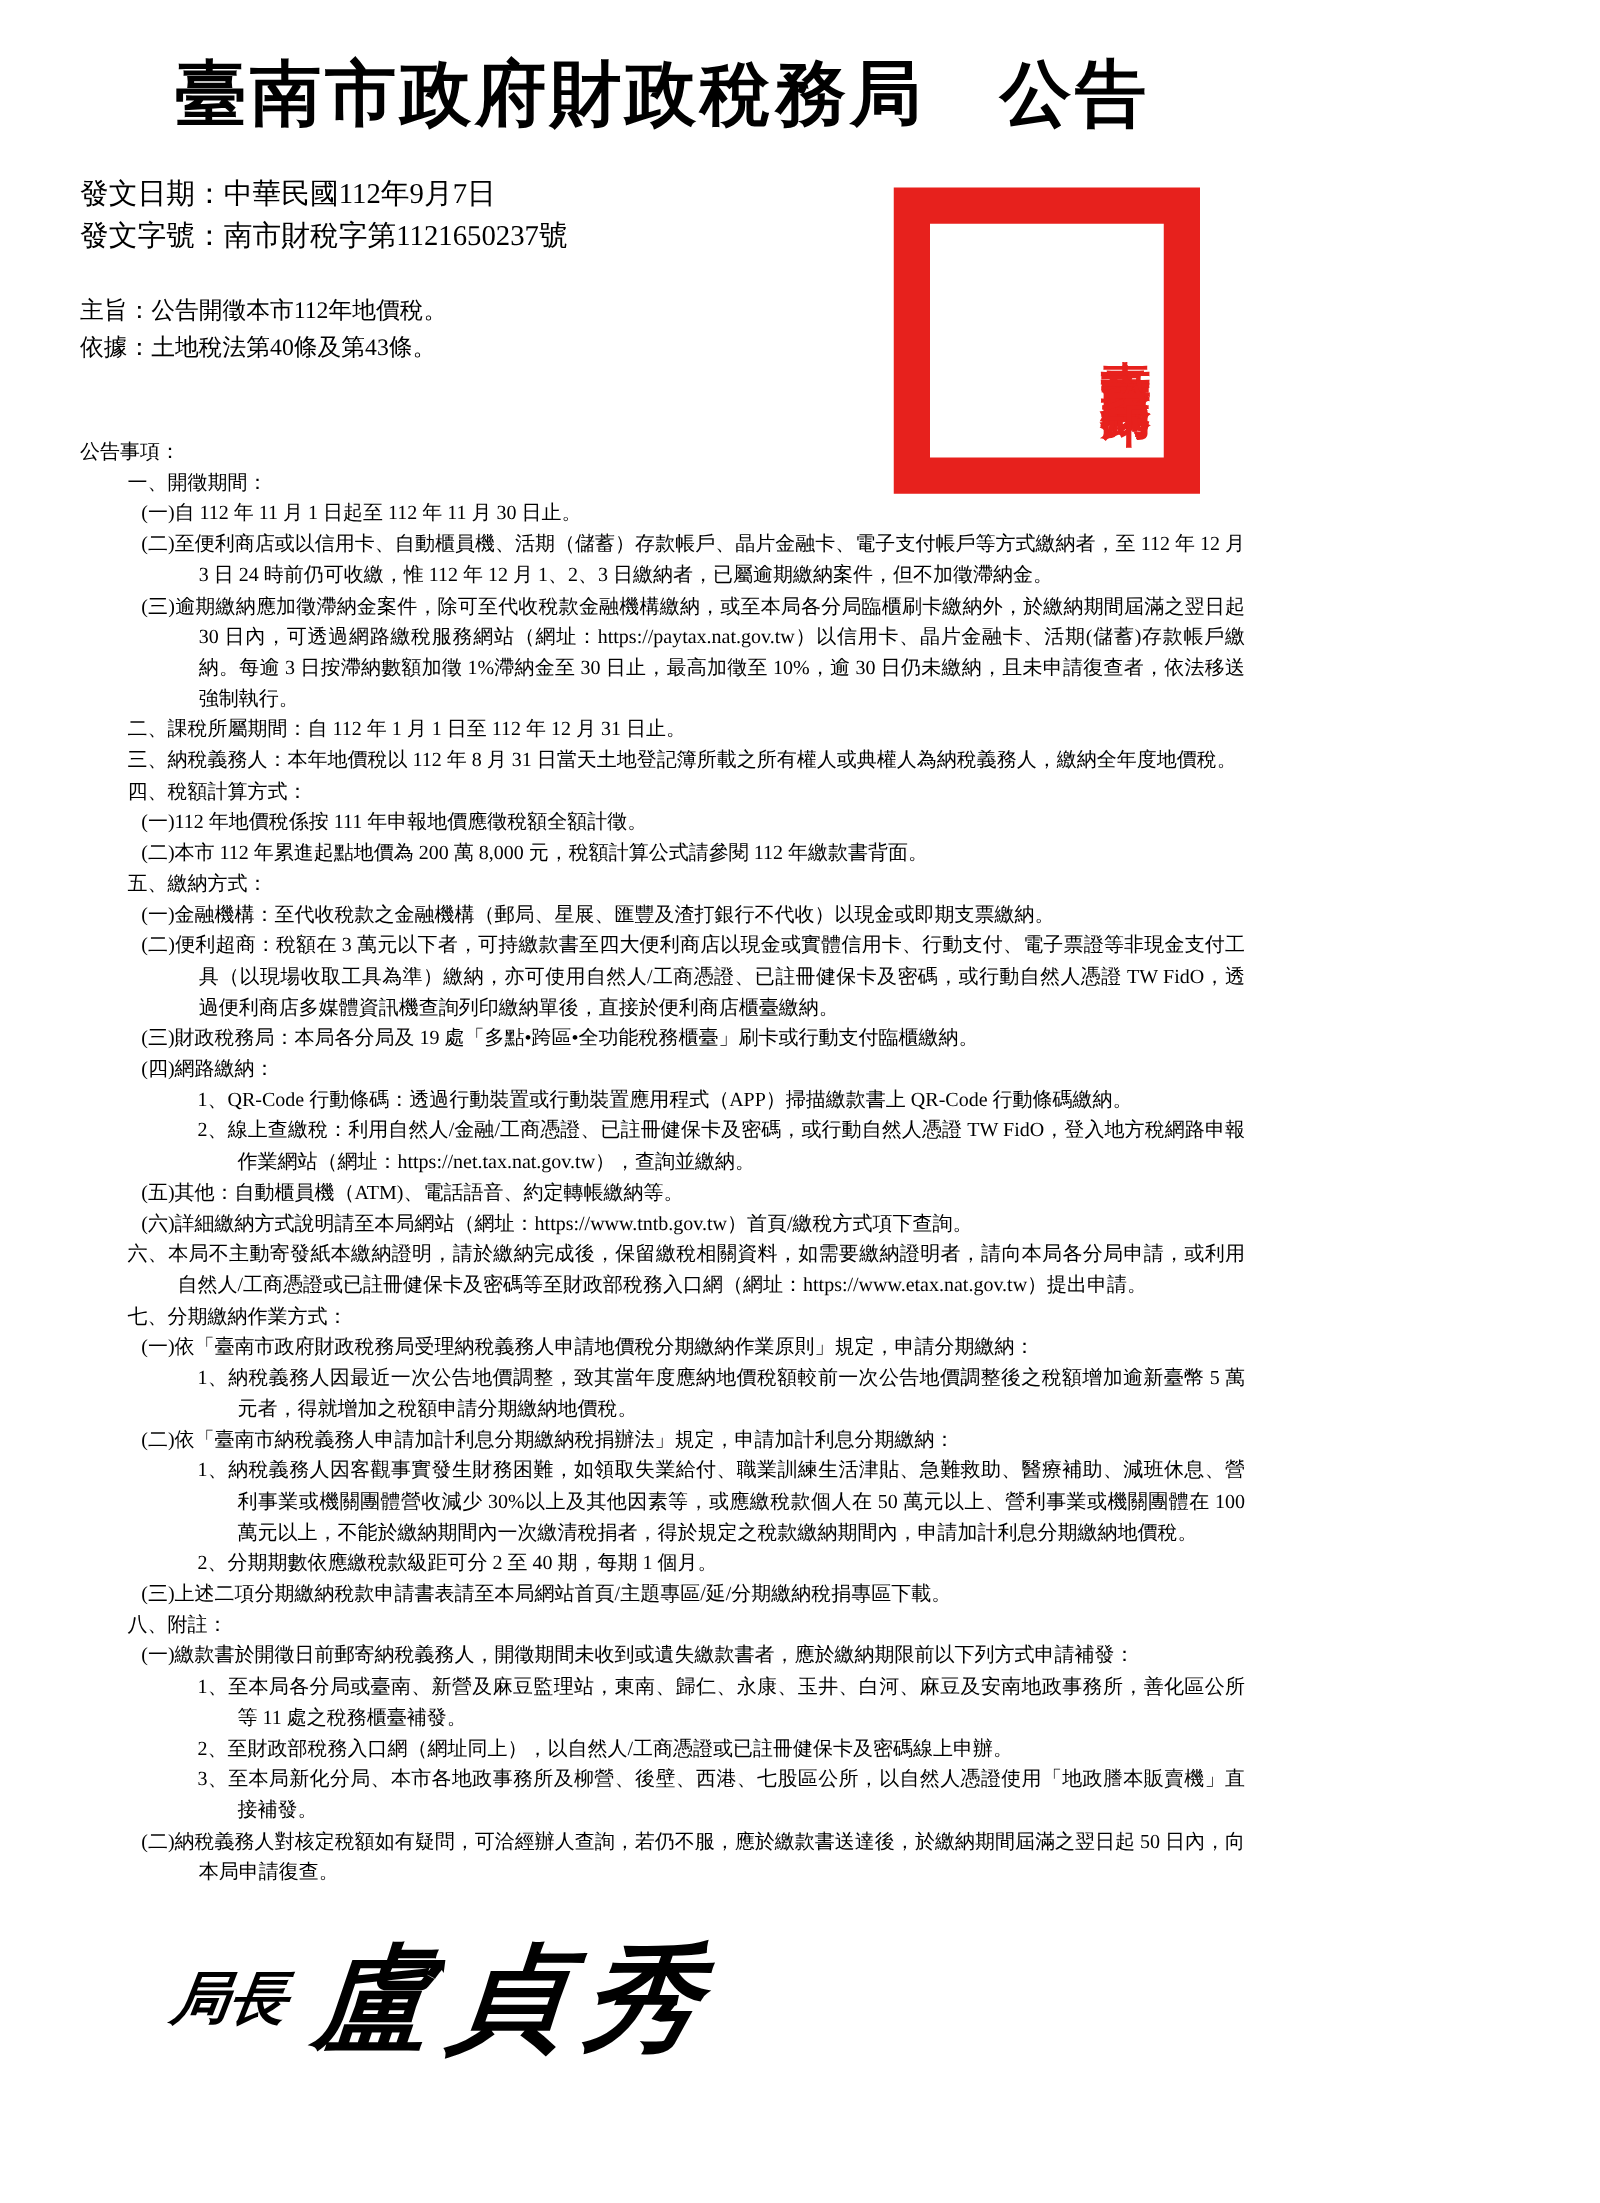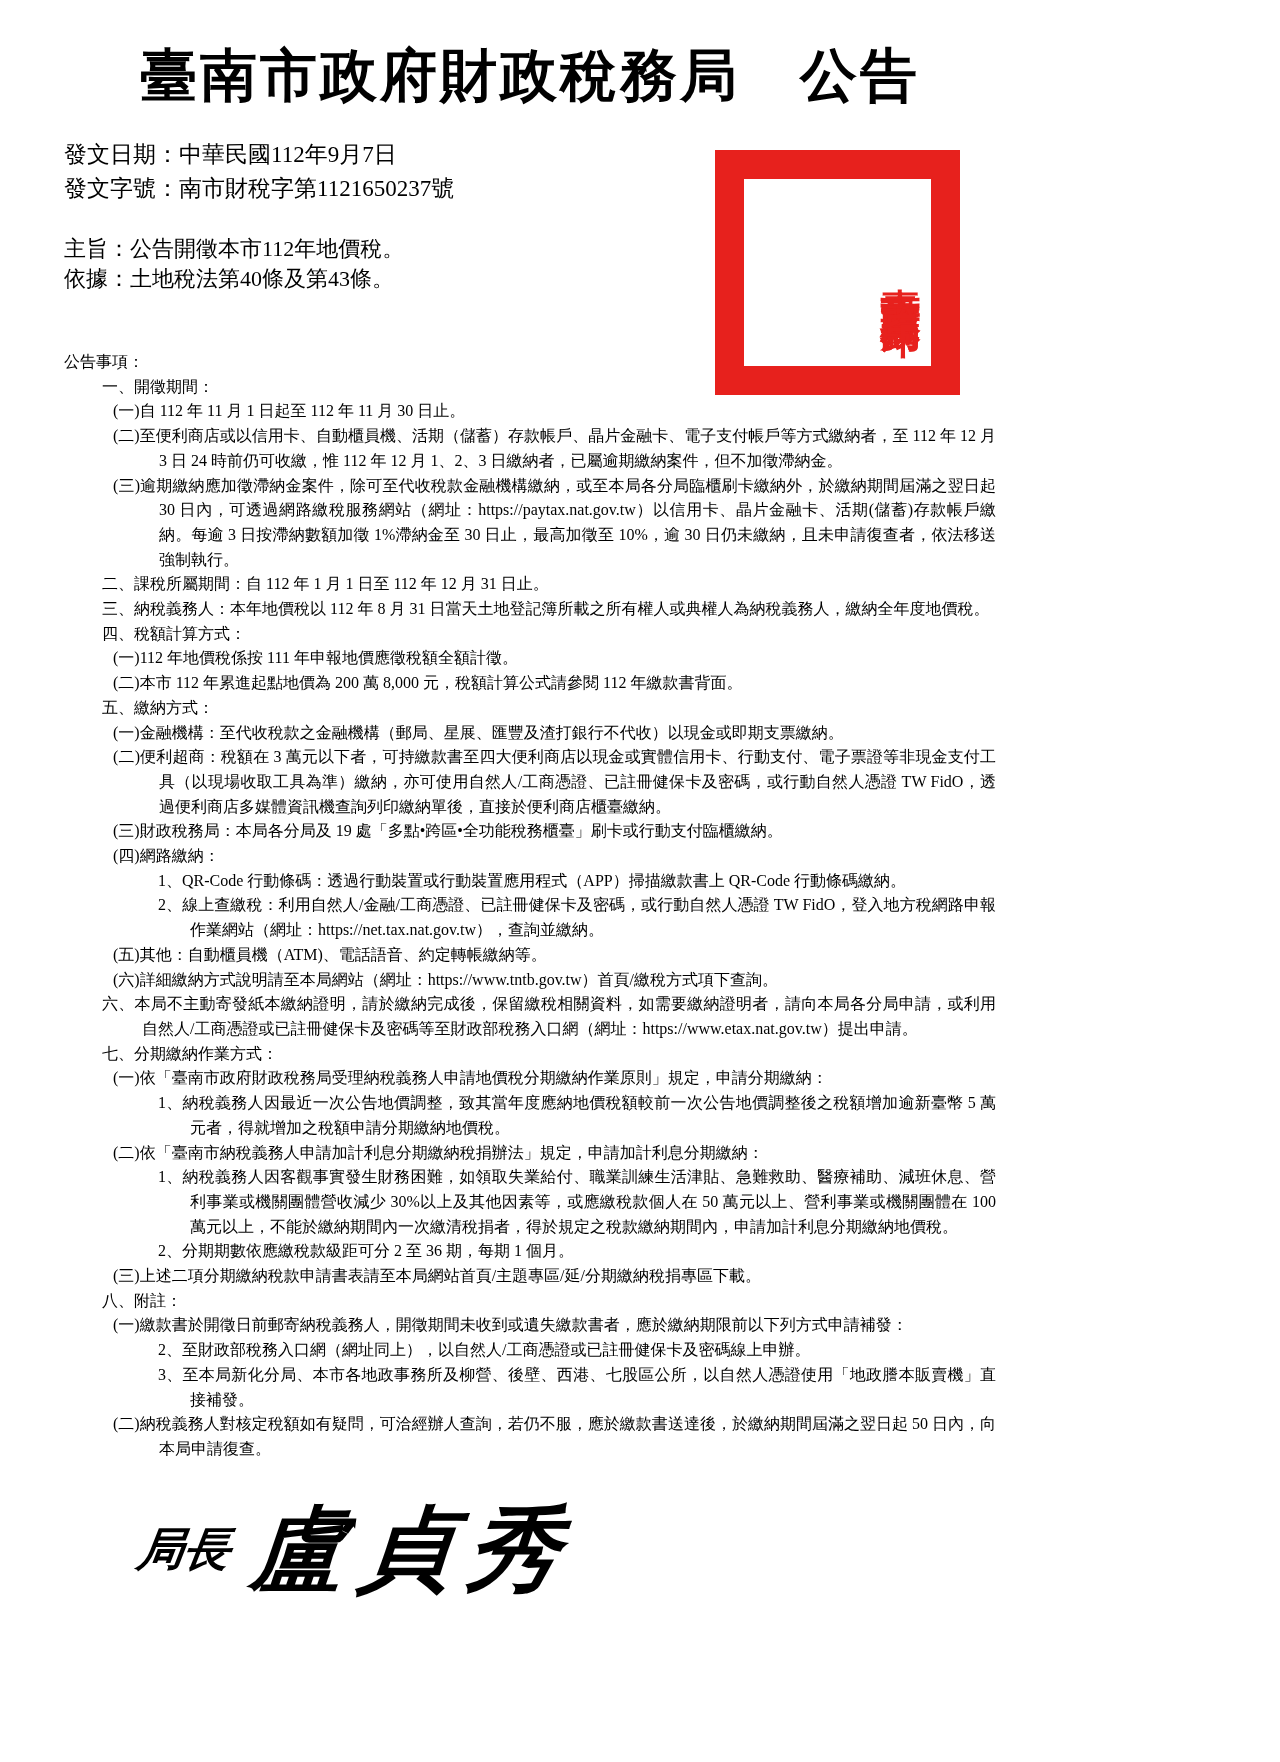--- a/index.html
+++ b/index.html
@@ -17,21 +17,21 @@
   .doc-title{
     margin:4px 0 0 0;
     text-align:center;
     font-size:57px;
     font-weight:bold;
     letter-spacing:3px;
     line-height:76px;
     white-space:pre;
   }
   .meta{margin-top:24px;font-size:23px;line-height:34px;}
-  .subject{margin-top:28px;font-size:22px;line-height:30px;}
+  .subject{margin-top:28px;font-size:19px;line-height:30px;}
   .body{margin-top:56px;font-size:16px;line-height:24.7px;}
   .ln{margin:0;text-align:justify;}
   .lv0{margin-left:0;}
   .lv1{margin-left:38px;padding-left:40px;text-indent:-40px;}
   .lv2{margin-left:49px;padding-left:46px;text-indent:-46px;}
   .lv3{margin-left:94px;padding-left:32px;text-indent:-32px;}
   .seal{
     position:absolute;
     top:150px;
     right:100px;
@@ -108,24 +108,25 @@
     <p class="ln lv3">1、QR-Code 行動條碼：透過行動裝置或行動裝置應用程式（APP）掃描繳款書上 QR-Code 行動條碼繳納。</p>
     <p class="ln lv3">2、線上查繳稅：利用自然人/金融/工商憑證、已註冊健保卡及密碼，或行動自然人憑證 TW FidO，登入地方稅網路申報作業網站（網址：https://net.tax.nat.gov.tw），查詢並繳納。</p>
     <p class="ln lv2">(五)其他：自動櫃員機（ATM)、電話語音、約定轉帳繳納等。</p>
     <p class="ln lv2">(六)詳細繳納方式說明請至本局網站（網址：https://www.tntb.gov.tw）首頁/繳稅方式項下查詢。</p>
     <p class="ln lv1">六、本局不主動寄發紙本繳納證明，請於繳納完成後，保留繳稅相關資料，如需要繳納證明者，請向本局各分局申請，或利用自然人/工商憑證或已註冊健保卡及密碼等至財政部稅務入口網（網址：https://www.etax.nat.gov.tw）提出申請。</p>
     <p class="ln lv1">七、分期繳納作業方式：</p>
     <p class="ln lv2">(一)依「臺南市政府財政稅務局受理納稅義務人申請地價稅分期繳納作業原則」規定，申請分期繳納：</p>
     <p class="ln lv3">1、納稅義務人因最近一次公告地價調整，致其當年度應納地價稅額較前一次公告地價調整後之稅額增加逾新臺幣 5 萬元者，得就增加之稅額申請分期繳納地價稅。</p>
     <p class="ln lv2">(二)依「臺南市納稅義務人申請加計利息分期繳納稅捐辦法」規定，申請加計利息分期繳納：</p>
     <p class="ln lv3">1、納稅義務人因客觀事實發生財務困難，如領取失業給付、職業訓練生活津貼、急難救助、醫療補助、減班休息、營利事業或機關團體營收減少 30%以上及其他因素等，或應繳稅款個人在 50 萬元以上、營利事業或機關團體在 100 萬元以上，不能於繳納期間內一次繳清稅捐者，得於規定之稅款繳納期間內，申請加計利息分期繳納地價稅。</p>
-    <p class="ln lv3">2、分期期數依應繳稅款級距可分 2 至 36 期，每期 1 個月。</p>
+    <p class="ln lv3">2、分期期數依應繳稅款級距可分 2 至 40 期，每期 1 個月。</p>
     <p class="ln lv2">(三)上述二項分期繳納稅款申請書表請至本局網站首頁/主題專區/延/分期繳納稅捐專區下載。</p>
     <p class="ln lv1">八、附註：</p>
     <p class="ln lv2">(一)繳款書於開徵日前郵寄納稅義務人，開徵期間未收到或遺失繳款書者，應於繳納期限前以下列方式申請補發：</p>
+    <p class="ln lv3">1、至本局各分局或臺南、新營及麻豆監理站，東南、歸仁、永康、玉井、白河、麻豆及安南地政事務所，善化區公所等 11 處之稅務櫃臺補發。</p>
     <p class="ln lv3">2、至財政部稅務入口網（網址同上），以自然人/工商憑證或已註冊健保卡及密碼線上申辦。</p>
     <p class="ln lv3">3、至本局新化分局、本市各地政事務所及柳營、後壁、西港、七股區公所，以自然人憑證使用「地政謄本販賣機」直接補發。</p>
     <p class="ln lv2">(二)納稅義務人對核定稅額如有疑問，可洽經辦人查詢，若仍不服，應於繳款書送達後，於繳納期間屆滿之翌日起 50 日內，向本局申請復查。</p>
   </div>
 
   <div class="signature">
     <span class="sig-title">局長</span>
     <span class="sig-name">盧貞秀</span>
   </div>
 

